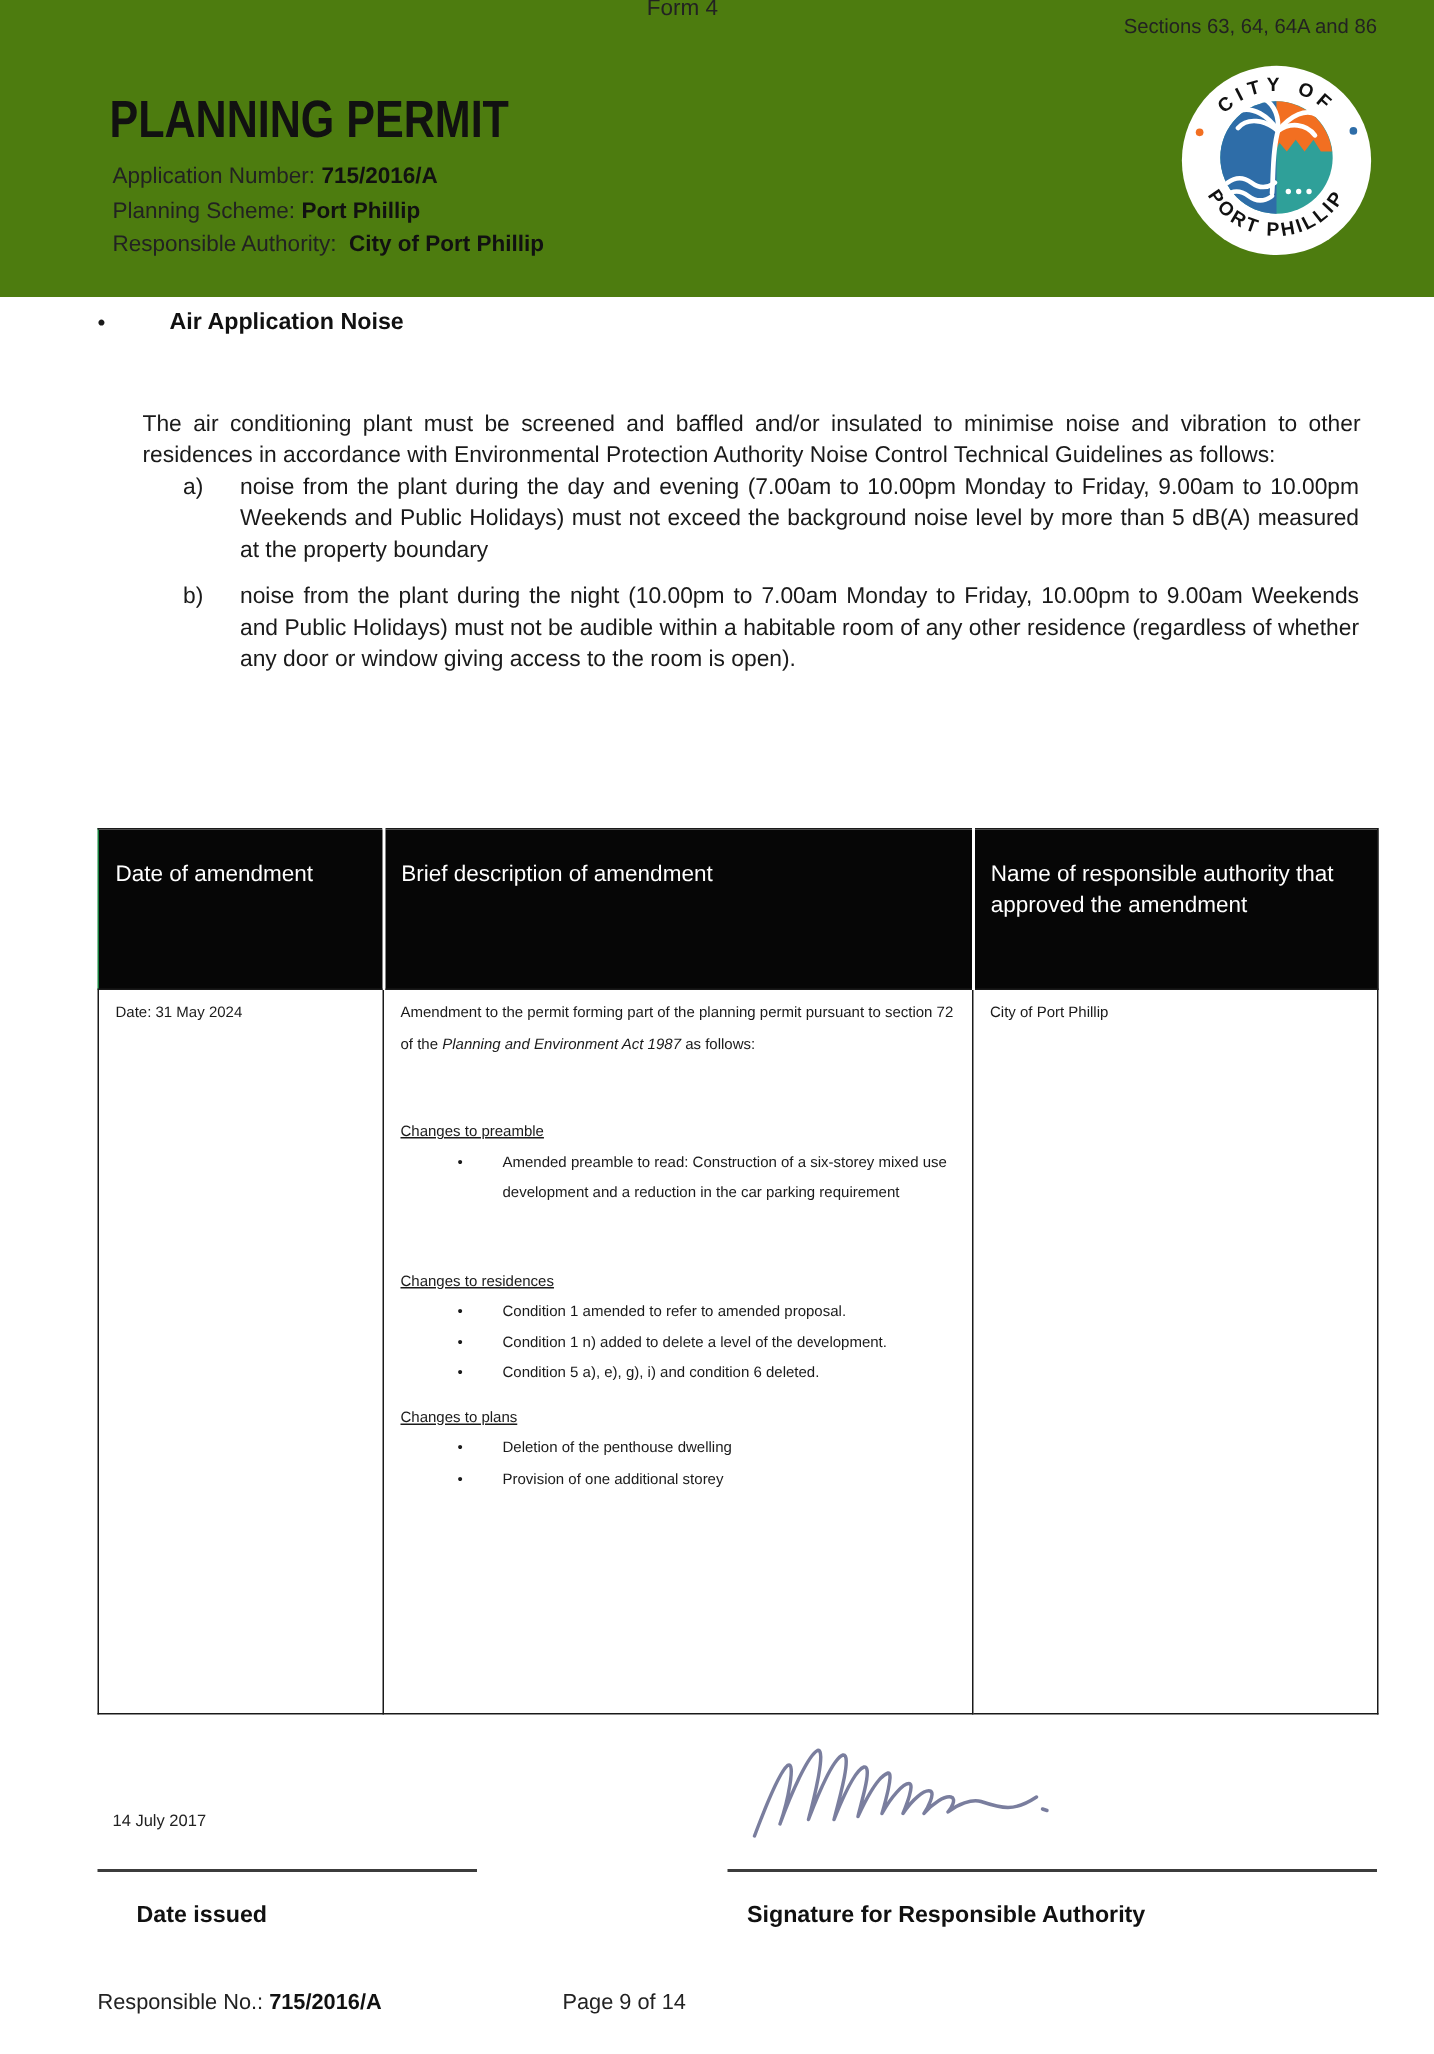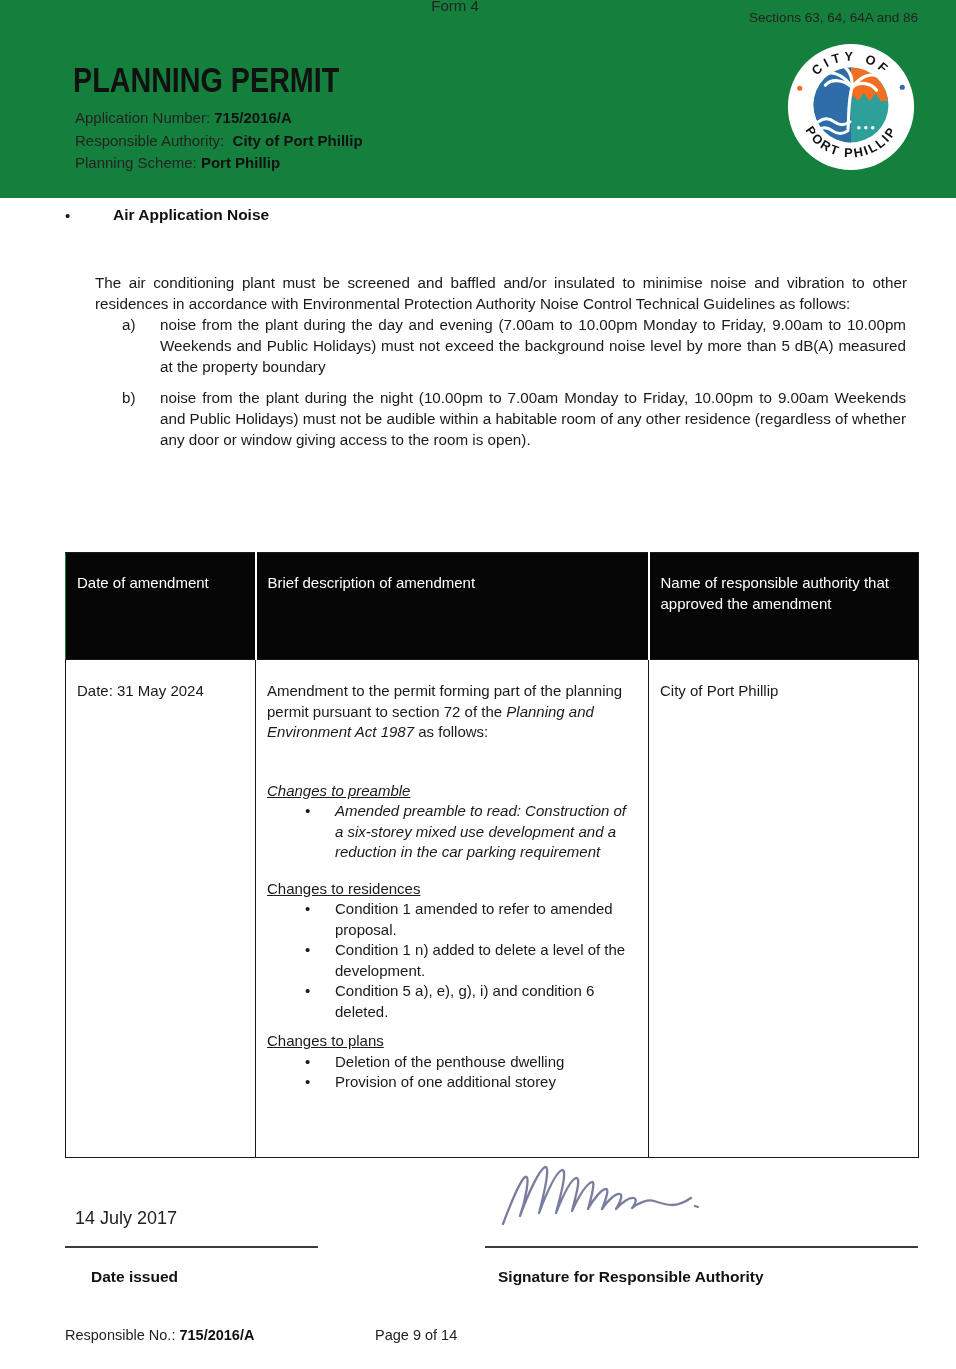--- a/index.html
+++ b/index.html
@@ -3,21 +3,21 @@
 <meta charset="utf-8">
 <style>
   html,body { margin:0; padding:0; background:#fff; }
   .page {
     position:relative; width:956px; height:1369px;
     background:#ffffff; overflow:hidden;
     font-family:"Liberation Sans", sans-serif;
     color:#1a1a1a;
   }
   
-  .band { position:absolute; left:0; top:0; width:956px; height:198px; background:#15803d; }
+  .band { position:absolute; left:0; top:0; width:956px; height:198px; background:#4d7c0f; }
   .form4 { position:absolute; left:390px; top:-3px; width:130px; text-align:center; font-size:15px; color:#222; }
   .sections { position:absolute; right:38px; top:10px; font-size:13.5px; color:#222; }
   .permit-title {
     position:absolute; left:73px; top:60px;
     font-size:35px; font-weight:bold; letter-spacing:0;
     transform:scaleX(0.82); transform-origin:left center; white-space:nowrap; color:#111;
   }
   .meta { position:absolute; left:75px; top:107px; font-size:15px; line-height:22.5px; color:#222; }
   .meta .val { font-weight:bold; color:#111; }
   .logo { position:absolute; left:782px; top:36px; width:138px; height:138px; }
@@ -41,33 +41,33 @@
   table.amend { position:absolute; left:65px; top:552px; width:853px; border-collapse:collapse; table-layout:fixed; }
   table.amend col.c1 { width:190px; } table.amend col.c2 { width:393px; } table.amend col.c3 { width:270px; }
   table.amend th {
     background:#060606; color:#fff; font-weight:normal; font-size:15px; line-height:21px;
     text-align:left; vertical-align:top; height:79px; padding:19px 10px 8px 11px;
     border:1px solid #1a1a1a; border-left:2px solid #ffffff;
   }
   table.amend th:first-child { border-left:1px solid #15803d; }
   table.amend td {
     border:1px solid #1a1a1a; vertical-align:top; height:476px; overflow:hidden;
-    font-size:15px; line-height:20.5px; padding:21px 12px 0 11px;
+    font-size:10px; line-height:20.5px; padding:6px 12px 0 11px;
   }
   .cell-desc p.intro { margin:0 0 38px 0; }
   .cell-desc .act { font-style:italic; }
   .cell-sec { margin:0; }
-  .cell-sec.s1 { margin-bottom:16px;font-style:italic; }
+  .cell-sec.s1 { margin-bottom:38px; }
   .cell-sec.s2 { margin-bottom:9px; }
   .sec-title { text-decoration:underline; }
   .cell-bullet { display:flex; padding-left:38px; }
   .cb-glyph { width:30px; flex-shrink:0; }
   
   .sig-image { position:absolute; left:495px; top:1150px; width:215px; height:92px; }
-  .date-value { position:absolute; left:75px; top:1208px; font-size:18px; color:#222; }
+  .date-value { position:absolute; left:75px; top:1208px; font-size:11px; color:#222; }
   .rule { position:absolute; top:1246px; height:2px; background:#3c3c3c; }
   .rule.left { left:65px; width:253px; }
   .rule.right { left:485px; width:433px; }
   .signoff-label { position:absolute; top:1268px; font-size:15.5px; font-weight:bold; color:#111; }
   .signoff-label.date { left:75px;margin-left:16px; }
   .signoff-label.sig { left:498px; }
   
   .footer-app { position:absolute; left:65px; top:1327px; font-size:14.5px; color:#222; }
   .footer-app .val { font-weight:bold; color:#111; }
   .footer-page { position:absolute; left:375px; top:1327px; font-size:14.5px; color:#222; }
@@ -80,26 +80,26 @@
   <div class="band">
     <div class="form4">Form 4</div>
     <div class="sections">Sections 63, 64, 64A and 86</div>
     <div class="permit-title">PLANNING PERMIT</div>
     <div class="meta">
       <div>
         <span>Application Number:</span>
         <span class="val">715/2016/A</span>
       </div>
       <div>
+        <span>Planning Scheme:</span>
+        <span class="val">Port Phillip</span>
+      </div>
+      <div>
         <span>Responsible Authority:</span>&nbsp;
         <span class="val">City of Port Phillip</span>
-      </div>
-      <div>
-        <span>Planning Scheme:</span>
-        <span class="val">Port Phillip</span>
       </div>
     </div>
 
     <svg class="logo" viewBox="0 0 140 140">
       <circle cx="70" cy="72" r="64" fill="#ffffff"></circle>
       <circle cx="18" cy="53" r="2.6" fill="#f26f21"></circle>
       <circle cx="122" cy="52" r="2.6" fill="#2e6da8"></circle>
       <defs>
         <path id="arcTop" d="M 23,72 A 47,47 0 0 1 117,72"></path>
         <path id="arcBot" d="M 17,70 A 53,53 0 0 0 123,70"></path>

